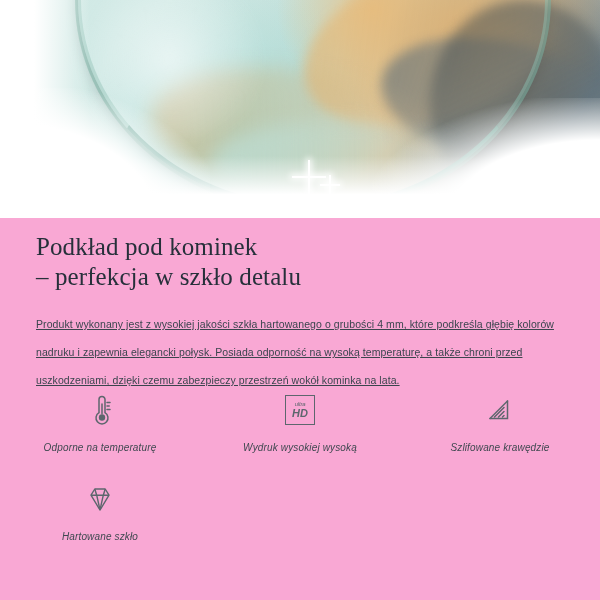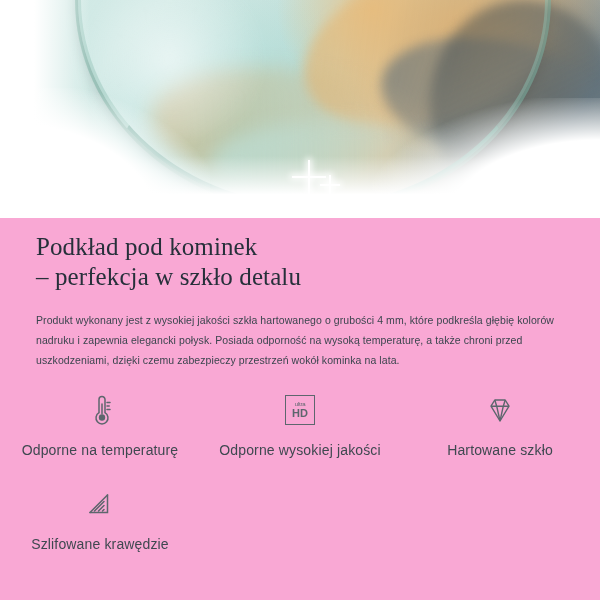--- a/index.html
+++ b/index.html
@@ -128,47 +128,49 @@
     color: #26303a;
     font-weight: 400;
     letter-spacing: 0.1px;
     width: 520px;
   }
   .headline .l2 { display: block; }
   .body-copy {
     margin: 18px 0 0 36px;
     width: 532px;
     font-size: 10.5px;
-    line-height: 20px;
+    line-height: 28px;
     color: #3b454e;
     letter-spacing: 0.08px;
+    text-decoration: underline;
   }
 
   
   .features {
     position: absolute;
     left: 0; top: 388px;
     width: 600px;
     display: grid;
     grid-template-columns: repeat(3, 1fr);
     grid-row-gap: 24px;
   }
   .feature {
     display: flex;
     flex-direction: column;
     align-items: center;
     justify-content: flex-start;
+    font-style: italic;
   }
   .f-icon {
     width: 44px; height: 44px;
     display: flex; align-items: center; justify-content: center;
     margin-bottom: 10px;
   }
   .f-label {
-    font-size: 14px;
+    font-size: 10px;
     color: #3f4850;
     letter-spacing: 0.15px;
     text-align: center;
   }
   .ultrahd-box {
     width: 30px; height: 30px;
     border: 1.6px solid #5d666d;
     display: flex; flex-direction: column;
     align-items: center; justify-content: center;
     line-height: 1;
@@ -221,40 +223,40 @@
       <div class="f-label">Odporne na temperaturę</div>
     </div>
 
     <div class="feature">
       <div class="f-icon">
         <div class="ultrahd-box">
           <span class="u1">ultra</span>
           <span class="u2">HD</span>
         </div>
       </div>
-      <div class="f-label">Odporne wysokiej jakości</div>
-    </div>
-
-
-    <div class="feature">
-      <div class="f-icon">
-        <svg width="40" height="40" viewBox="0 0 40 40" fill="none" stroke="#5d666d" stroke-width="1.4" stroke-linejoin="round">
-          <path d="M11 16.2L20 31l9-14.8L25.2 10h-10.4z"></path>
-          <path d="M11 16.2h18M14.8 10l1.9 6.2L20 31M25.2 10l-1.9 6.2L20 31"></path>
-        </svg>
-      </div>
-      <div class="f-label">Hartowane szkło</div>
-    </div>
+      <div class="f-label">Wydruk wysokiej wysoką</div>
+    </div>
+
 
     <div class="feature">
       <div class="f-icon">
         <svg width="40" height="40" viewBox="0 0 40 40" fill="none" stroke="#5d666d" stroke-width="1.5" stroke-linecap="round">
           <path d="M10 28.5L27.5 11"></path>
           <path d="M10 28.5h17.5V11"></path>
           <path d="M14.5 27l9.5-9.5M18.5 27l5.5-5.5M22.5 27l1.5-1.5"></path>
         </svg>
       </div>
       <div class="f-label">Szlifowane krawędzie</div>
     </div>
 
+    <div class="feature">
+      <div class="f-icon">
+        <svg width="40" height="40" viewBox="0 0 40 40" fill="none" stroke="#5d666d" stroke-width="1.4" stroke-linejoin="round">
+          <path d="M11 16.2L20 31l9-14.8L25.2 10h-10.4z"></path>
+          <path d="M11 16.2h18M14.8 10l1.9 6.2L20 31M25.2 10l-1.9 6.2L20 31"></path>
+        </svg>
+      </div>
+      <div class="f-label">Hartowane szkło</div>
+    </div>
+
 
   </div>
 </div>
 
 </body></html>

